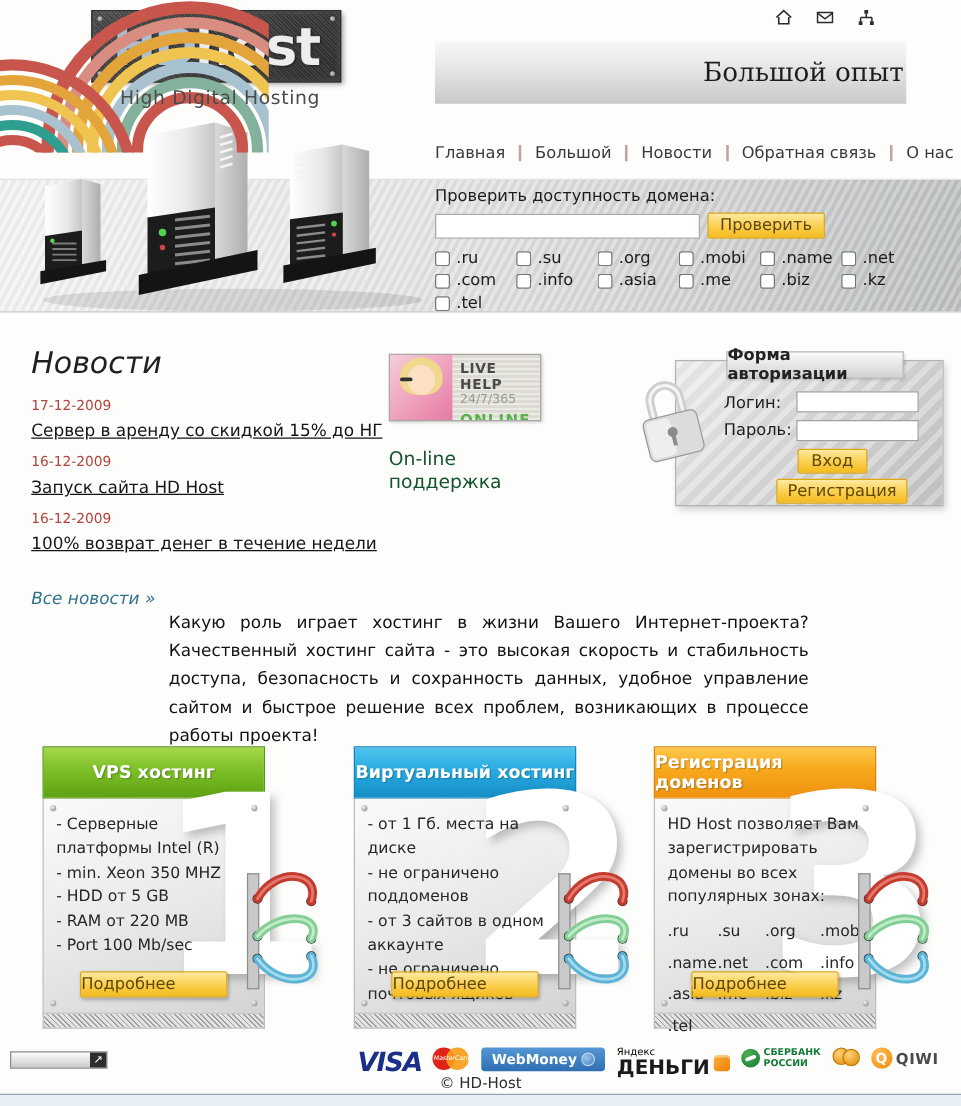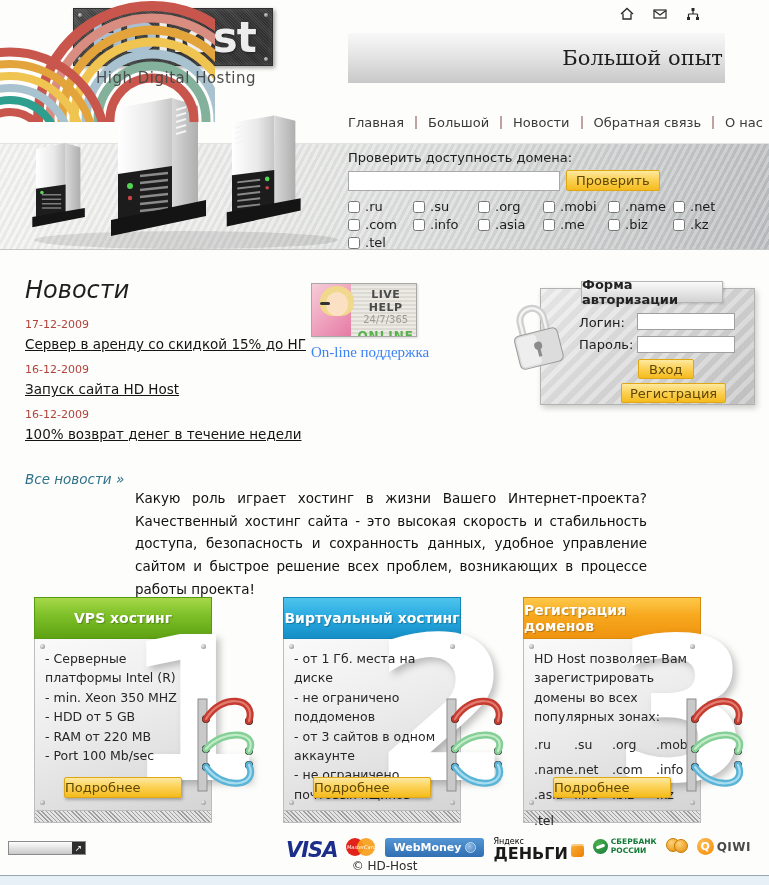--- a/index.html
+++ b/index.html
@@ -62,33 +62,33 @@
   
   .news { position:absolute; left:25px; top:276px; width:290px; }
   .news-title { font-size:24px; font-style:italic; color:#1f1f1f; font-weight:normal; margin-bottom:14px; }
   .news-item { margin-bottom:10px; }
   .news-date { font-size:11px; color:#b2423a; margin-bottom:3px; }
   .news-link { font-size:13.5px; color:#141414; text-decoration:underline; cursor:pointer; display:inline-block; }
   .news-all { margin-top:18px; font-size:13.5px; font-style:italic; color:#2f7289; cursor:pointer; display:inline-block; }
 
   
   .livehelp { position:absolute; left:311px; top:283px; width:122px; }
-  .livehelp-box { width:106px; height:54px; border:1px solid #a8a8a8; display:flex; overflow:hidden; cursor:pointer;
-    box-shadow:1px 1px 2px rgba(0,0,0,.15);text-align:center; }
+  .livehelp-box { width:122px; height:54px; border:1px solid #a8a8a8; display:flex; overflow:hidden; cursor:pointer;
+    box-shadow:1px 1px 2px rgba(0,0,0,.15); }
   .lh-photo { width:50px; height:100%; position:relative;
     background:linear-gradient(135deg,#f6cdd9 0%,#ec93b4 70%,#e57ba2 100%); }
   .lh-hair { position:absolute; left:8px; top:2px; width:34px; height:30px; border-radius:50% 50% 40% 40%; background:#f0d98c; }
   .lh-face { position:absolute; left:14px; top:8px; width:22px; height:24px; border-radius:50%; background:#fbe0c4; }
   .lh-mic { position:absolute; left:8px; top:18px; width:10px; height:3px; border-radius:2px; background:#333; }
   .lh-text { flex:1; padding:4px 2px 2px 6px;
     background:repeating-linear-gradient(0deg,#eceae4 0 2px,#dcdad2 2px 4px); }
   .lh-line1 { font-size:11px; font-weight:bold; color:#4a4a4a; letter-spacing:.5px; }
   .lh-line2 { font-size:10px; color:#9b9b95; }
   .lh-line3 { font-size:12px; font-weight:bold; color:#58b24c; letter-spacing:1px; margin-top:4px; }
-  .lh-caption { margin-top:7px; font-size:15px; color:#3b82f6;font-family:Liberation Serif, serif; }
+  .lh-caption { margin-top:21px; font-size:15px; color:#14532d; }
 
   
   .auth { position:absolute; left:540px; top:288px; width:215px; height:117px; z-index:6;
     background-image:repeating-linear-gradient(135deg, rgba(255,255,255,.25) 0 5px, rgba(120,120,120,.06) 5px 11px),
                      linear-gradient(135deg,#ececec 0%,#dadada 45%,#c3c3c3 100%);
     border:1px solid #b2b2b2; box-shadow:2px 3px 6px rgba(0,0,0,.2);text-decoration:underline; }
   .auth-tab { position:absolute; left:40px; top:-8px; width:142px; height:22px;
     background:linear-gradient(180deg,#fafafa,#d2d2d2); border:1px solid #b5b5b5;
     display:flex; align-items:center; justify-content:center;
     font-size:13px; font-weight:bold; color:#222; box-shadow:1px 1px 2px rgba(0,0,0,.15); }

